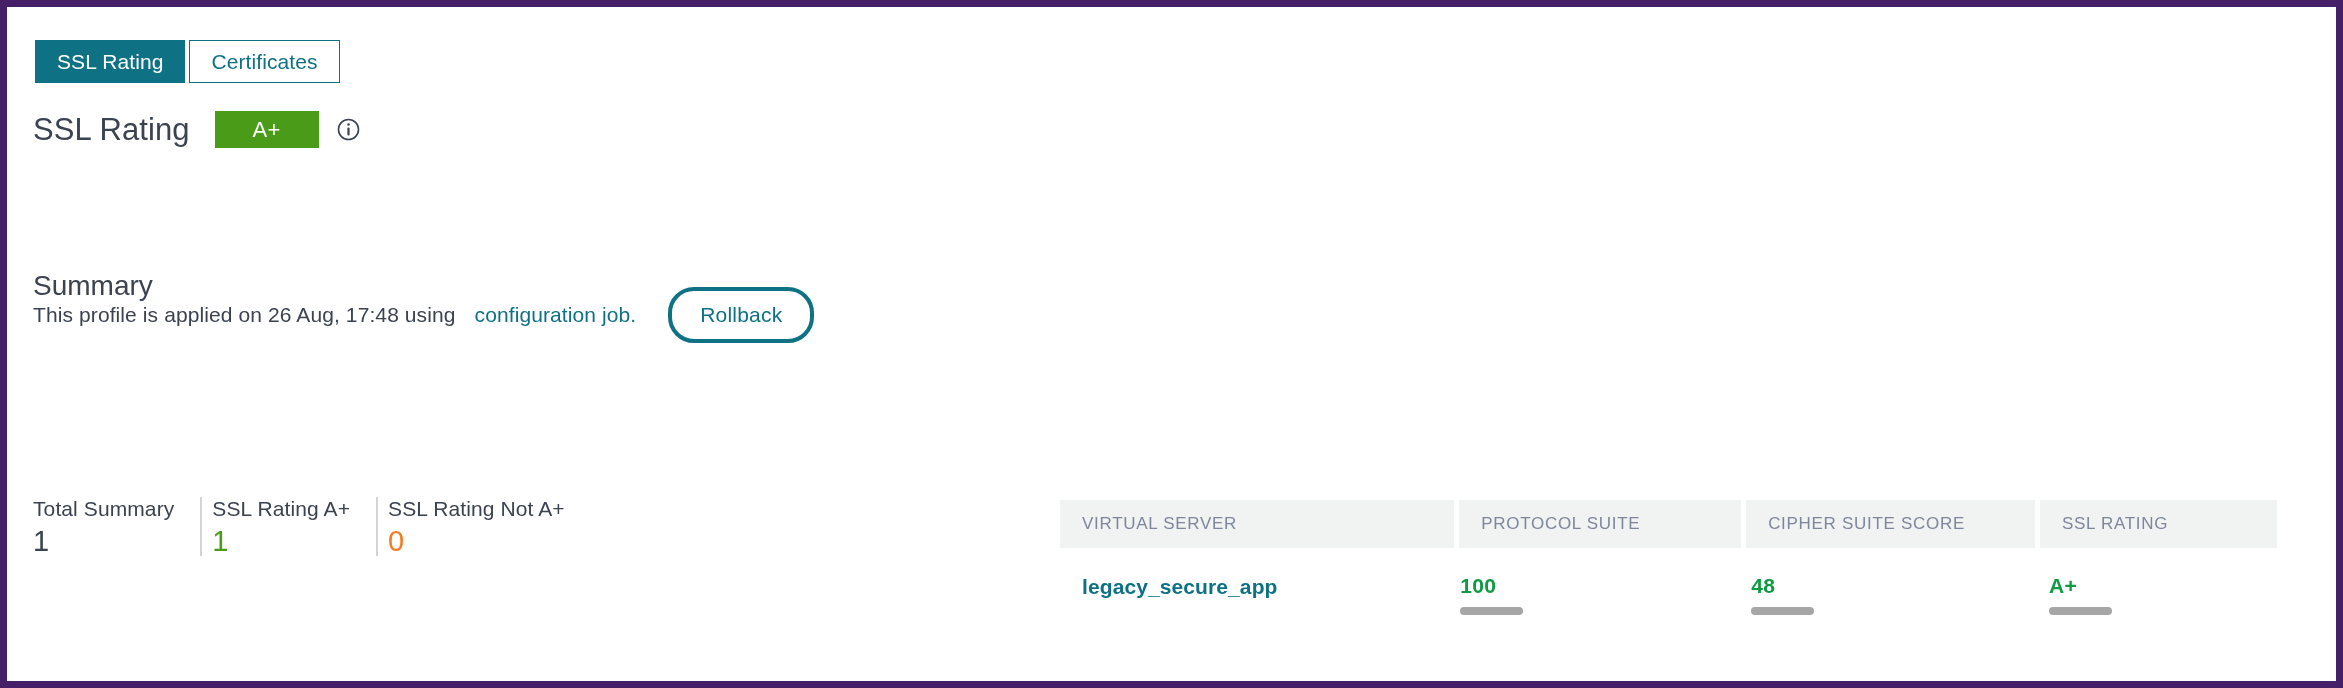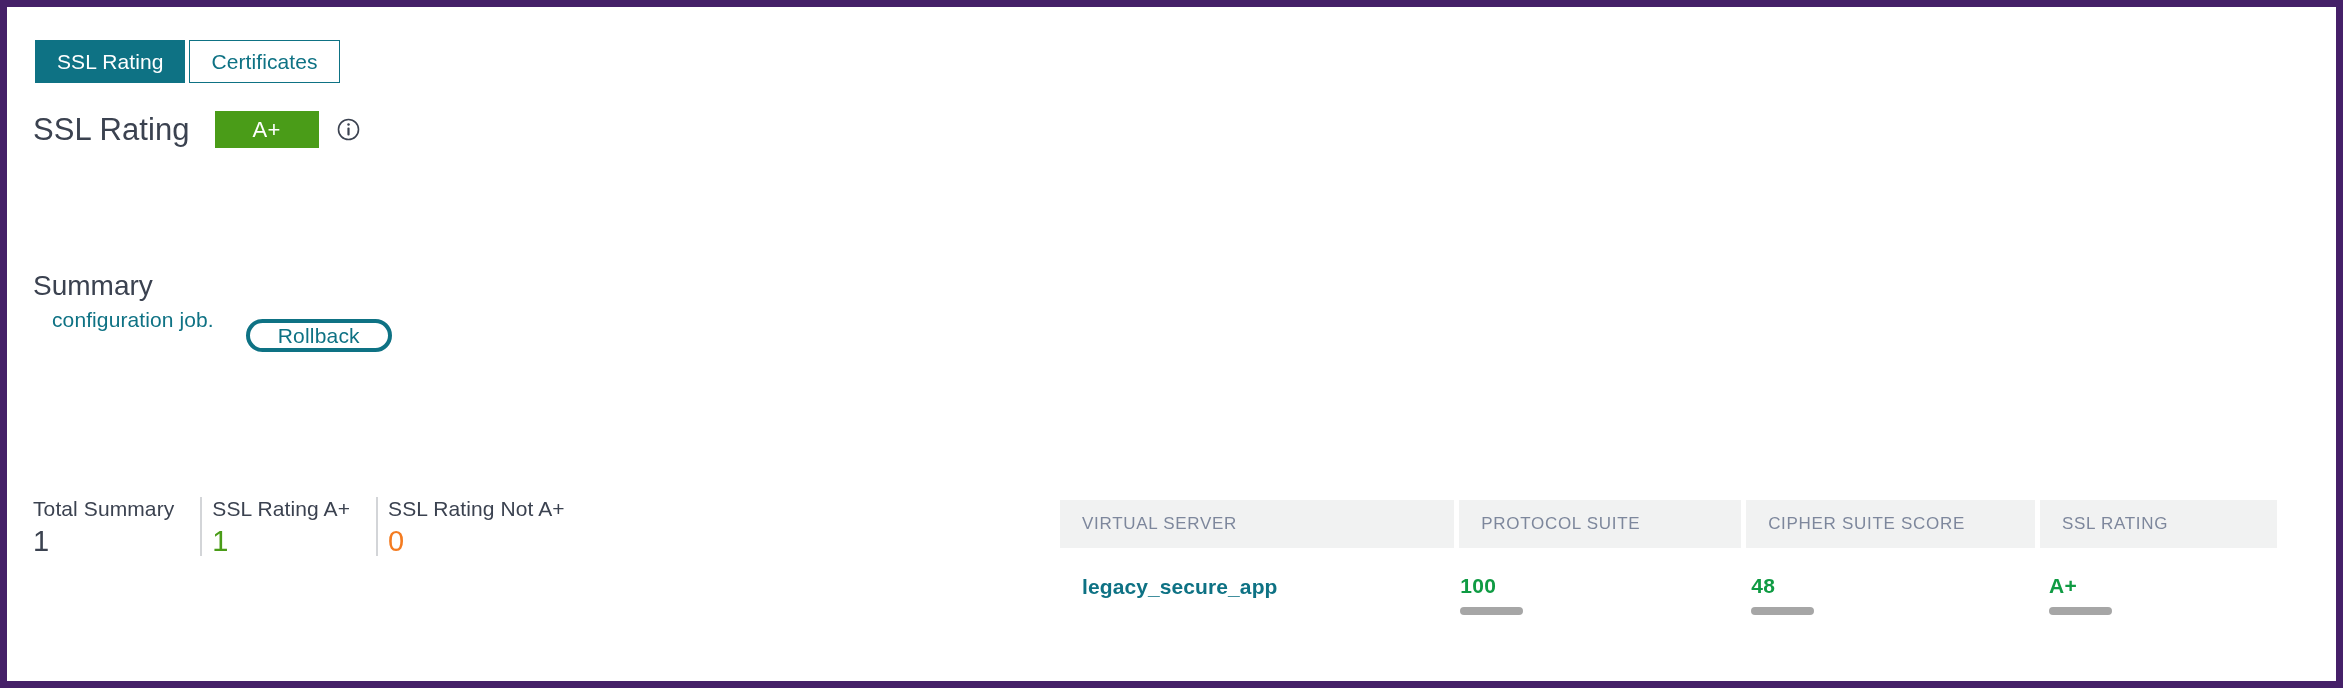--- a/index.html
+++ b/index.html
@@ -113,36 +113,35 @@
   .applied-link {
     font-size: 21px;
     color: #0e7284;
     margin-left: 19px;
     cursor: pointer;
     white-space: nowrap;
     letter-spacing: 0.1px;
   }
   .rollback-btn {
     margin-left: 32px;
-    height: 33px;
+    height: 56px;
     min-width: 146px;
     padding: 0 22px;
     box-sizing: border-box;
     border: 4px solid #0e7284;
     border-radius: 26px;
     background: #ffffff;
     color: #0e7284;
     font-size: 21px;
     font-family: "Liberation Sans", sans-serif;
     display: flex;
     align-items: center;
     justify-content: center;
     cursor: pointer;
     letter-spacing: 0.2px;
-    margin-top: 32px;
   }
 
   
   .summary-title {
     position: absolute;
     left: 26px;
     top: 263px;
     font-size: 28px;
     color: #3b4250;
   }
@@ -269,20 +268,21 @@
       <div class="info-icon">
         <svg width="23" height="23" viewBox="0 0 23 23" aria-hidden="true">
           <circle cx="11.5" cy="11.5" r="10" fill="none" stroke="#3b4250" stroke-width="1.6"></circle>
           <circle cx="11.5" cy="6.6" r="1.25" fill="#3b4250"></circle>
           <rect x="10.4" y="9.4" width="2.2" height="8" rx="1" fill="#3b4250"></rect>
         </svg>
       </div>
     </div>
 
     <div class="applied-row">
+      <span class="applied-text">This profile is applied on 26 Aug, 17:48 using</span>
       <span class="applied-link">configuration job.</span>
       <button class="rollback-btn">Rollback</button>
     </div>
 
     <div class="summary-title" style="top:263px">Summary</div>
 
     <div class="stats">
       <div class="stat">
         <div class="stat-label">Total Summary</div>
         <div class="stat-value">1</div>

